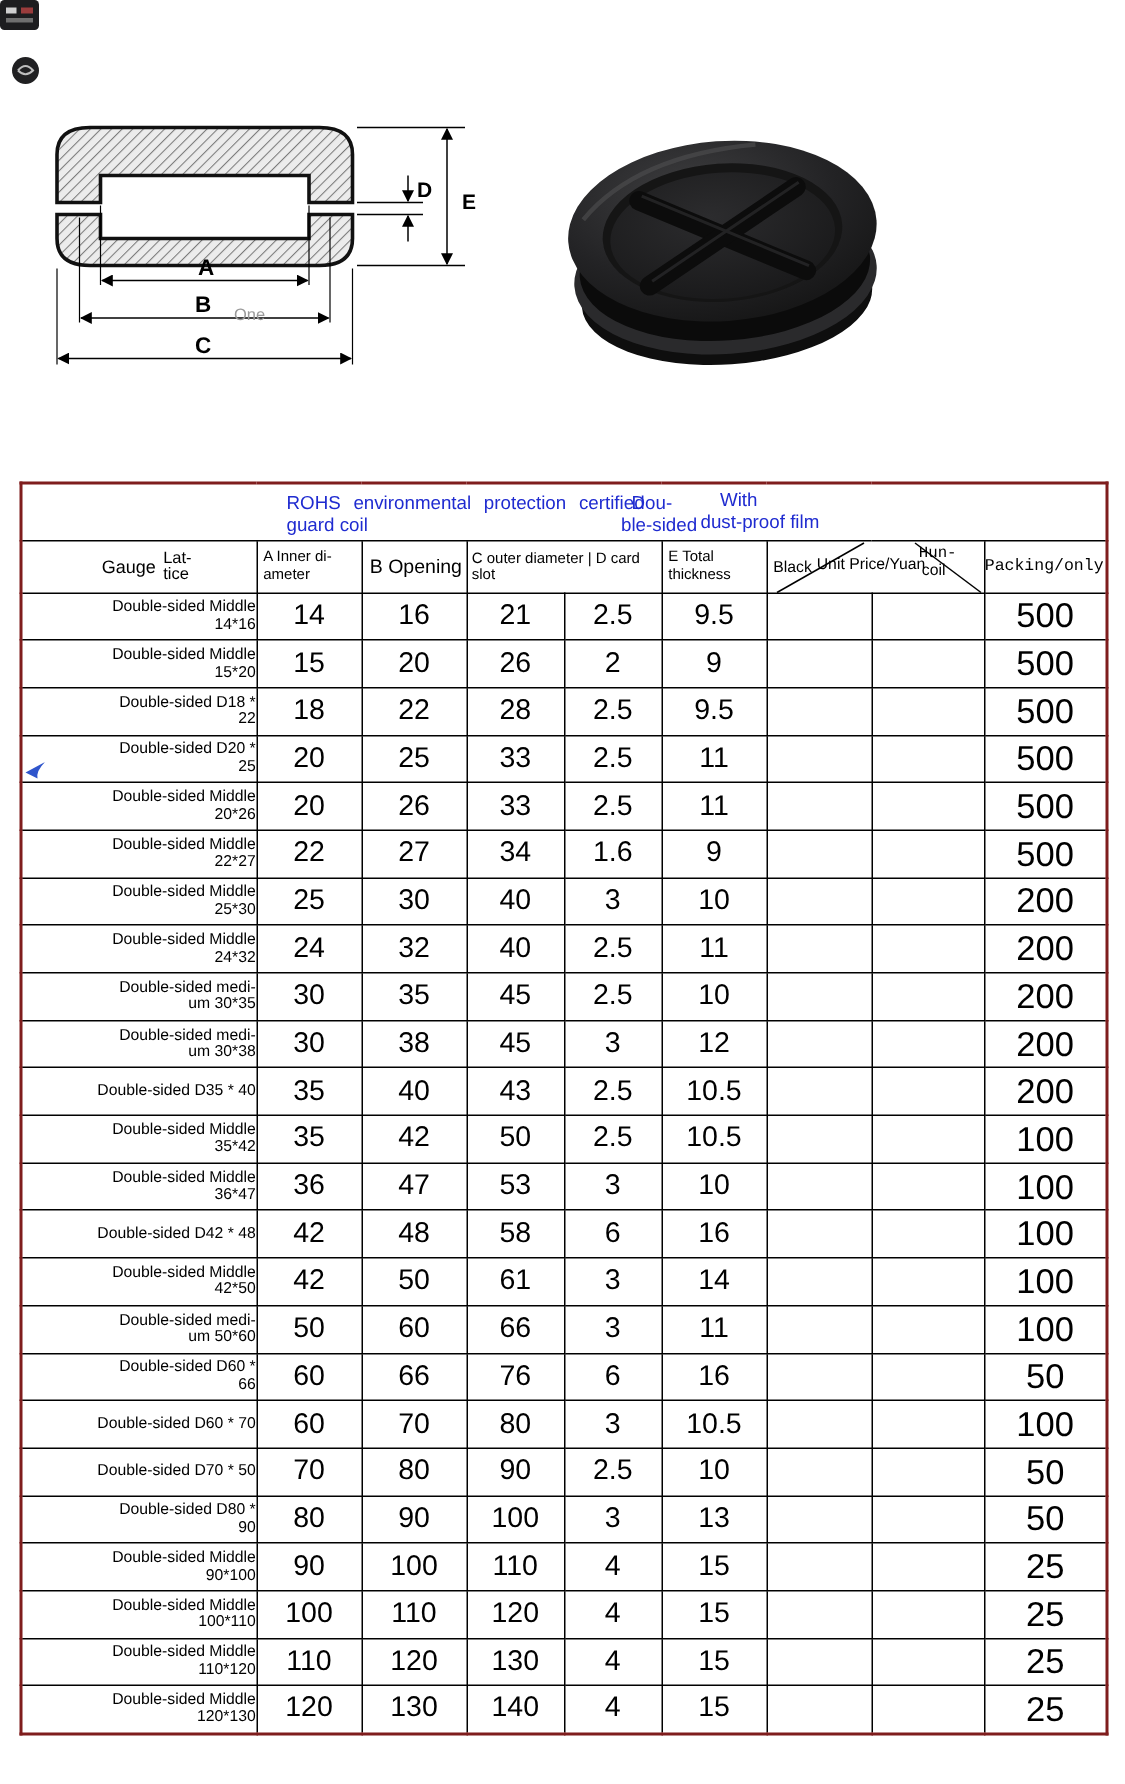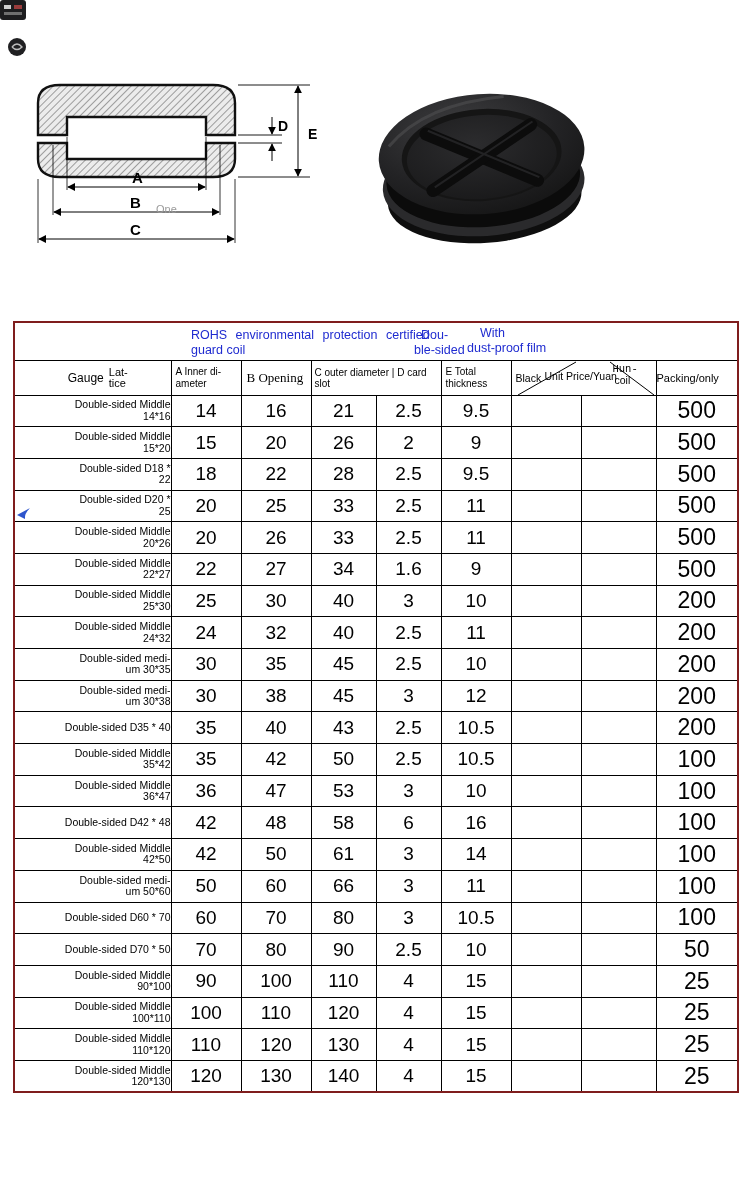--- a/index.html
+++ b/index.html
@@ -26,30 +26,30 @@
   .t-dou2  { left:399px; top:20px; }
   .t-with1 { left:465px; top:3px; }
   .t-with2 { left:452px; top:18px; }
 
   .header-row th { height:35px; font-weight:normal; text-align:left; }
   .th-gauge { text-align:center !important; }
   .th-gauge .g-wrap { display:flex; align-items:center; justify-content:center; gap:5px; }
   .g-main { font-size:12px;margin-left:10px; }
   .g-sub { display:flex; flex-direction:column; font-size:11px; line-height:11px; text-align:left; }
   .th-a div, .th-e div { font-size:10px; line-height:11.5px; padding-left:4px; }
-  .th-b { font-size:13px; padding-left:5px !important;font-family:Liberation Serif, serif; }
+  .th-b { font-size:13px; padding-left:5px !important; }
   .th-cd div { font-size:10px; line-height:11px; padding-left:3px; }
   .th-price { position:relative;margin-top:48px; }
   .th-price span { position:absolute; font-size:10.5px; white-space:nowrap; }
   .p-black { left:4px; top:11px; }
   .p-unit  { left:33px; top:9px; }
   .p-hun1  { left:101px; top:2px;font-family:Liberation Mono, monospace; }
   .p-hun2  { left:103px; top:13px; }
   .th-price svg { position:absolute; left:0; top:0; }
-  .th-pack { font-size:11px; text-align:left; }
+  .th-pack { font-size:11px; text-align:left;font-family:Liberation Mono, monospace; }
 
   tbody td { height:31.7px; }
   .name-cell { text-align:right; padding-left:21px; font-size:10.5px; line-height:11.5px; }
   .num-cell  { text-align:center; font-size:19px; }
   .pack-cell { font-size:23px; }
   .price-cell { background:#fff; }
 
   .cursor-icon { position:absolute; left:16px; top:506px; }
 </style>
 </head>
@@ -423,40 +423,68 @@
       <td class="num-cell">60</td>
       <td class="num-cell">66</td>
       <td class="num-cell">3</td>
       <td class="num-cell">11</td>
       <td class="price-cell"></td>
       <td class="price-cell"></td>
       <td class="num-cell pack-cell">100</td>
     </tr>
         <tr>
       <td class="name-cell">
+            <div>Double-sided D60 *</div>
+            <div>66</div>
+          </td>
+      <td class="num-cell">60</td>
+      <td class="num-cell">66</td>
+      <td class="num-cell">76</td>
+      <td class="num-cell">6</td>
+      <td class="num-cell">16</td>
+      <td class="price-cell"></td>
+      <td class="price-cell"></td>
+      <td class="num-cell pack-cell">50</td>
+    </tr>
+        <tr>
+      <td class="name-cell">
             <div>Double-sided D60 * 70</div>
           </td>
       <td class="num-cell">60</td>
       <td class="num-cell">70</td>
       <td class="num-cell">80</td>
       <td class="num-cell">3</td>
       <td class="num-cell">10.5</td>
       <td class="price-cell"></td>
       <td class="price-cell"></td>
       <td class="num-cell pack-cell">100</td>
     </tr>
         <tr>
       <td class="name-cell">
             <div>Double-sided D70 * 50</div>
           </td>
       <td class="num-cell">70</td>
       <td class="num-cell">80</td>
       <td class="num-cell">90</td>
       <td class="num-cell">2.5</td>
       <td class="num-cell">10</td>
+      <td class="price-cell"></td>
+      <td class="price-cell"></td>
+      <td class="num-cell pack-cell">50</td>
+    </tr>
+        <tr>
+      <td class="name-cell">
+            <div>Double-sided D80 *</div>
+            <div>90</div>
+          </td>
+      <td class="num-cell">80</td>
+      <td class="num-cell">90</td>
+      <td class="num-cell">100</td>
+      <td class="num-cell">3</td>
+      <td class="num-cell">13</td>
       <td class="price-cell"></td>
       <td class="price-cell"></td>
       <td class="num-cell pack-cell">50</td>
     </tr>
         <tr>
       <td class="name-cell">
             <div>Double-sided Middle</div>
             <div>90*100</div>
           </td>
       <td class="num-cell">90</td>

